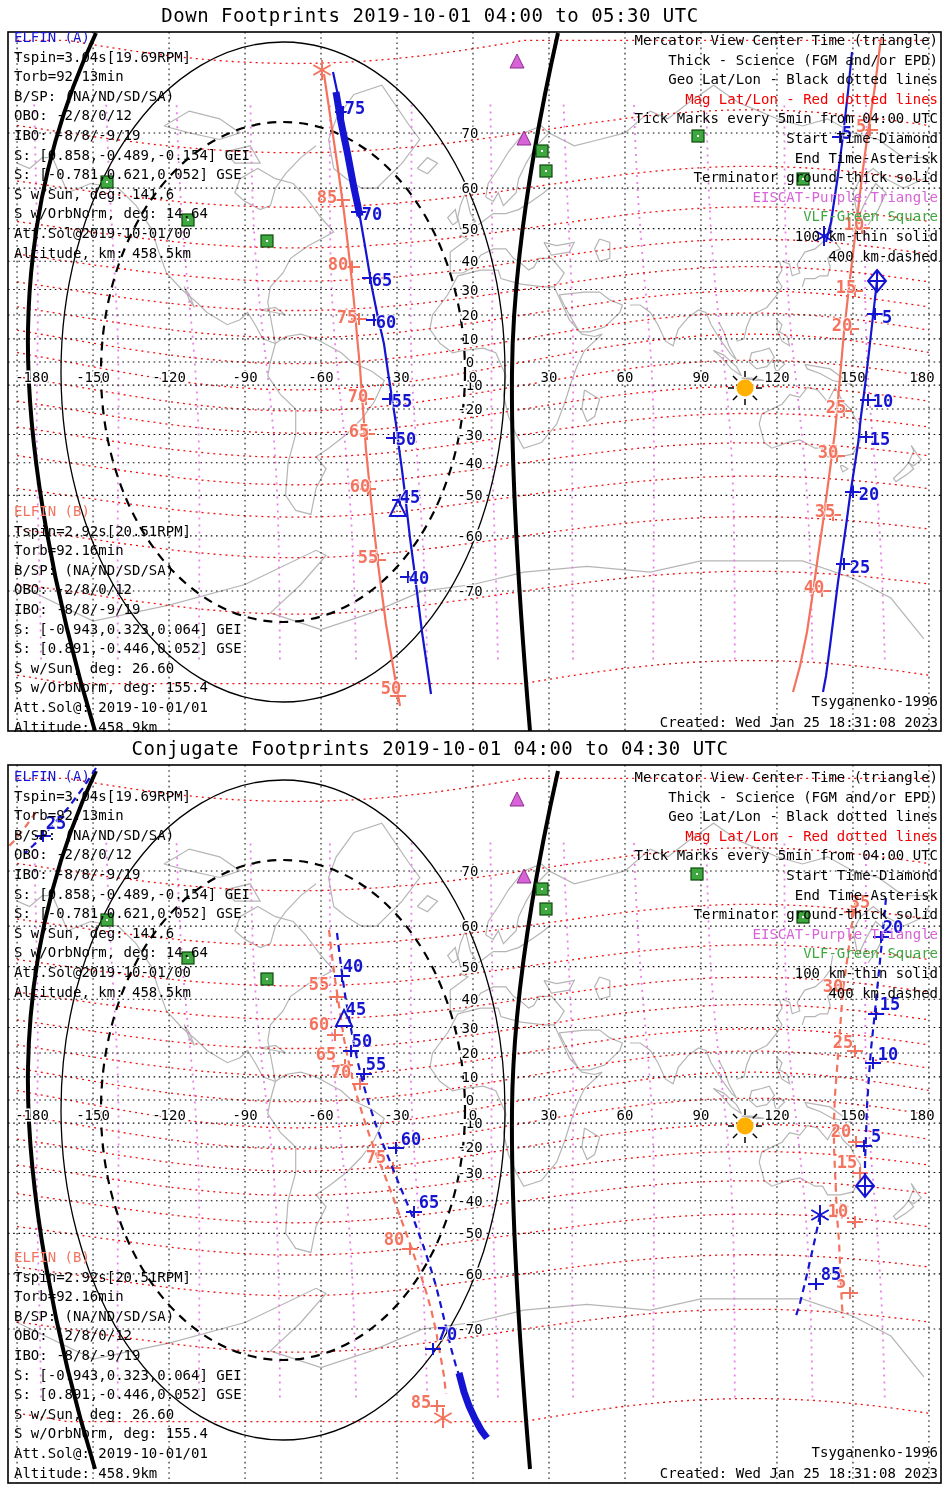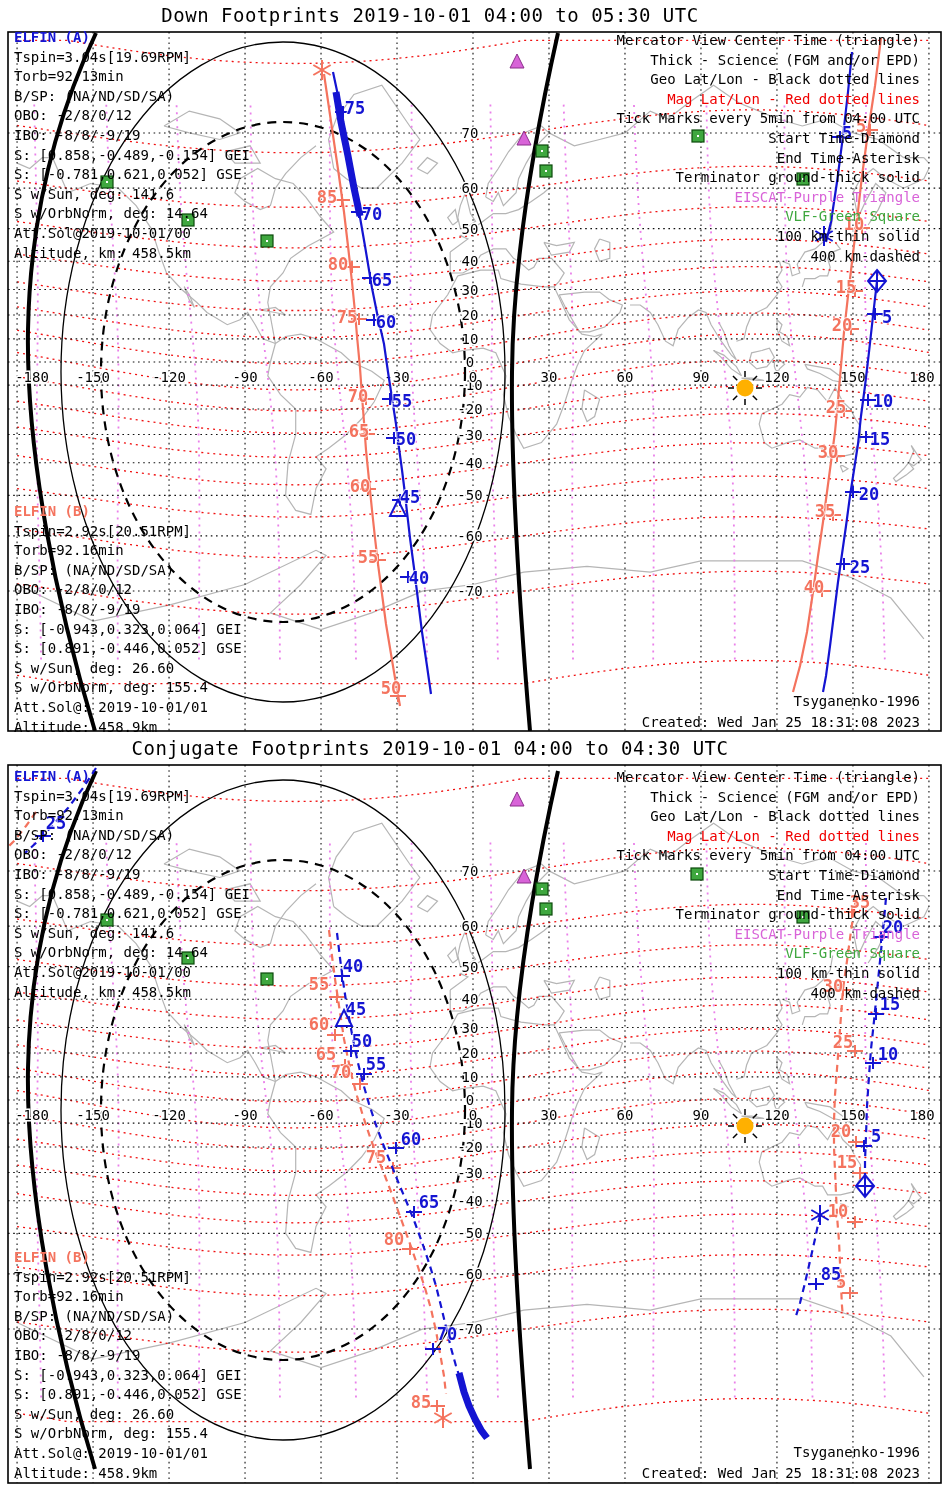--- a/index.html
+++ b/index.html
@@ -2,22 +2,22 @@
 <html><head>
 <meta charset="utf-8">
 <style>
   html,body{margin:0;padding:0;}
   body{width:950px;height:1500px;position:relative;background:#fff;
        font-family:"DejaVu Sans Mono","Liberation Mono",monospace;overflow:hidden;}
   #plot{position:absolute;left:0;top:0;}
   .ttl{position:absolute;left:0;width:860px;text-align:center;font-size:19px;
        letter-spacing:.5px;color:#000;white-space:pre;}
   .ln{position:absolute;font-size:14px;line-height:15px;color:#000;white-space:pre;}
-  .rt{right:30px;text-align:right;}
-  .hd{font-weight:bold;}
+  .rt{right:12px;text-align:right;}
+  .hd{font-weight:normal;}
   .glab{font:14px "DejaVu Sans Mono",monospace;fill:#000;paint-order:stroke;stroke:#fff;stroke-width:3px;}
   .tlab{font:bold 17px "DejaVu Sans Mono",monospace;paint-order:stroke;stroke:rgba(255,255,255,.75);stroke-width:2px;}
 </style>
 </head>
 <body>
 
 <svg id="plot" width="950" height="1500" xmlns="http://www.w3.org/2000/svg">
     <defs>
       <clipPath id="clip0">
         <rect x="8" y="32" width="933" height="699"></rect>

